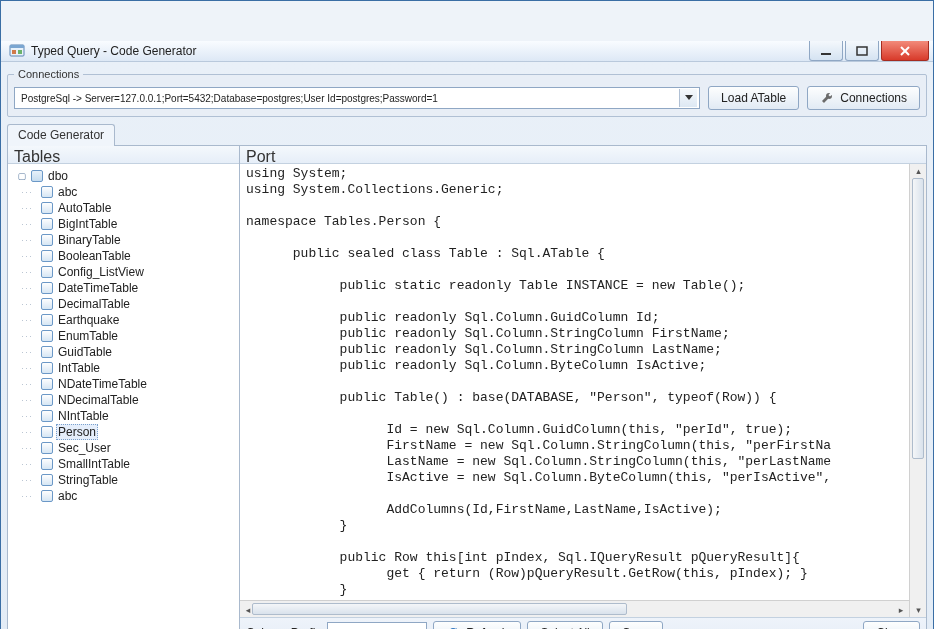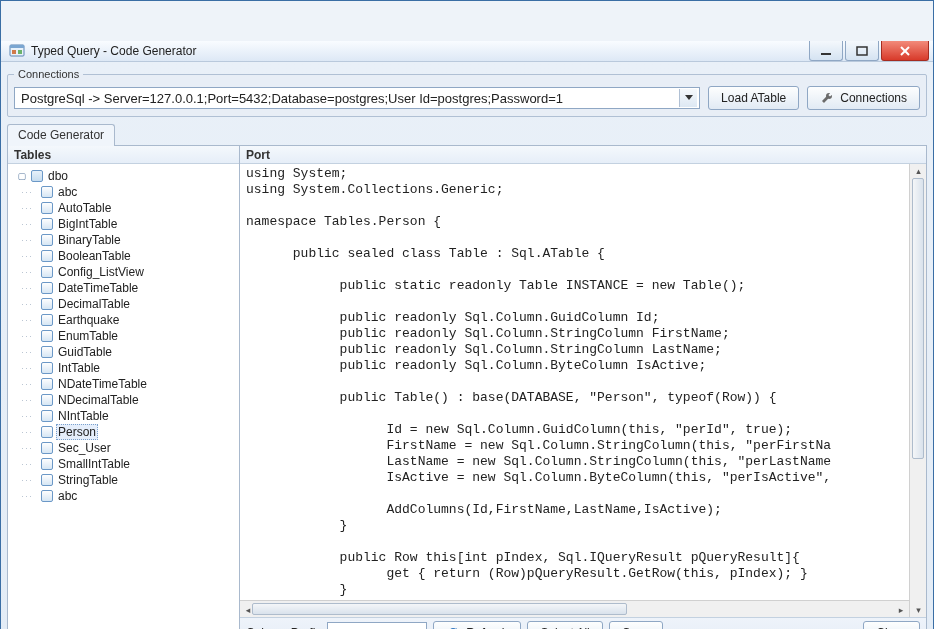--- a/index.html
+++ b/index.html
@@ -11,33 +11,33 @@
   .titlebar .title { flex:1; font-size:12px; color:#222; }
   .winbtns { display:flex; gap:2px; padding-right:4px; height:100%; align-items:flex-start; }
   .winbtn { width:34px; height:20px; border:1px solid #8fa7c4; border-top:none; border-radius:0 0 3px 3px; background:linear-gradient(#f4f8fc,#d5e3f2); display:flex; align-items:center; justify-content:center; font-size:11px; color:#333; cursor:pointer; position:relative; }
   .winbtn svg { pointer-events:none; }
   .winbtn.close { background:linear-gradient(#f28a7a,#d83a2a); color:#fff; border-color:#a52c20; width:48px; }
   
   .client { flex:1; display:flex; flex-direction:column; padding:6px 6px 8px 6px; background:linear-gradient(#e9f0f8,#e3ecf6); }
   fieldset.connections { border:1px solid #b0c0d4; border-radius:2px; margin:0 0 4px 0; padding:6px 6px 6px 6px; background:#e8eef6; }
   fieldset.connections legend { padding:0 4px; font-size:11px; color:#333; }
   .connrow { display:flex; gap:8px; align-items:center; }
-  .combo { flex:1; height:22px; border:1px solid #8fa7c4; background:#fff; display:flex; align-items:center; padding:0 2px 0 6px; font-size:13px; }
+  .combo { flex:1; height:22px; border:1px solid #8fa7c4; background:#fff; display:flex; align-items:center; padding:0 2px 0 6px; font-size:10px; }
   .combo .combotext { flex:1; white-space:nowrap; overflow:hidden; }
   .combo .combobtn { width:18px; height:18px; border-left:1px solid #b0c0d4; display:flex; align-items:center; justify-content:center; background:linear-gradient(#f6f9fc,#dde8f3); }
   .btn { height:24px; padding:0 12px; border:1px solid #8fa7c4; border-radius:3px; background:linear-gradient(#fdfefe,#e1eaf4); font-size:12px; color:#222; display:flex; align-items:center; gap:6px; cursor:pointer; }
   .btn .icon { width:14px; height:14px; display:inline-flex; align-items:center; justify-content:center; }
   
   .tabstrip { display:flex; align-items:flex-end; margin-top:2px; }
   .tab { padding:3px 10px 4px 10px; border:1px solid #a9b9cd; border-bottom:none; background:linear-gradient(#f4f8fc,#e2ebf5); border-radius:3px 3px 0 0; margin-right:0; font-size:12px; color:#333; cursor:pointer; position:relative; top:1px; }
   .tab.active { background:#f0f5fb; z-index:2; }
   .tabpage { flex:1; border:1px solid #a9b9cd; background:#f0f5fb; display:flex; }
   
   .leftpanel { width:232px; min-width:232px; display:flex; flex-direction:column; border-right:1px solid #a9b9cd; }
-  .panelheader { height:18px; padding:2px 6px 0 6px; font-size:12px; color:#333; border-bottom:1px solid #c3d1e0; background:linear-gradient(#f4f8fc,#e6eef8);font-weight:bold; }
+  .panelheader { height:18px; padding:2px 6px 0 6px; font-size:16px; color:#333; border-bottom:1px solid #c3d1e0; background:linear-gradient(#f4f8fc,#e6eef8); }
   .tree { flex:1; overflow:auto; background:#fff; padding:4px 2px 4px 2px; }
   ul.treeview, ul.treeview ul { list-style:none; margin:0; padding:0 0 0 0; }
   ul.treeview > li { padding-left:4px; }
   .node { display:flex; align-items:center; height:16px; gap:2px; padding-left:2px; }
   .twist { width:12px; height:12px; display:flex; align-items:center; justify-content:center; color:#5a7aa0; font-size:9px; }
   .dots { color:#b2becd; font-size:9px; letter-spacing:1px; width:22px; text-align:center; }
   .nodeicon { width:14px; height:14px; display:flex; align-items:center; justify-content:center; }
   .nodelabel { font-size:12px; padding:0 2px; white-space:nowrap; }
   .nodelabel.selected { background:#e5eefb; border:1px dotted #7aa0cc; padding:0 1px;text-align:center; }
   ul.children { padding-left:20px; }

